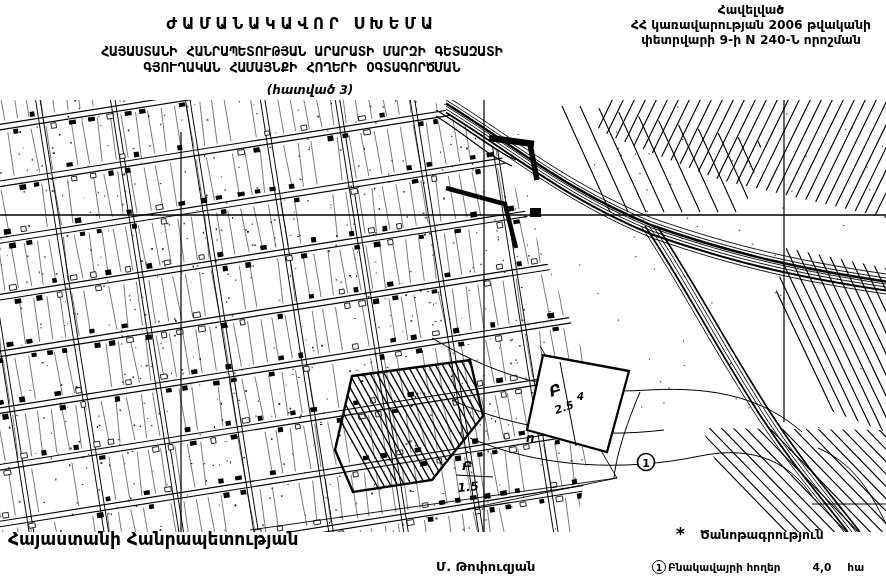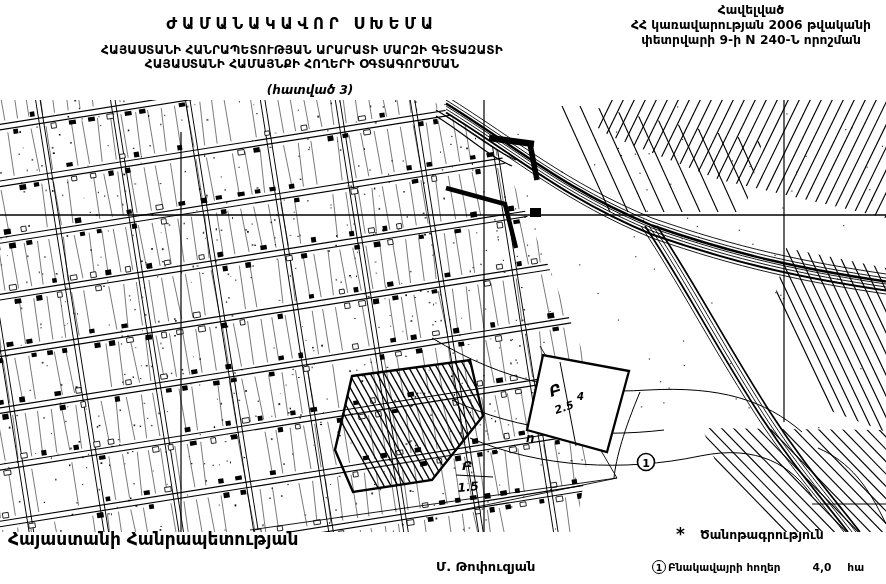--- a/index.html
+++ b/index.html
@@ -5,21 +5,21 @@
   * { box-sizing: border-box; }
   html,body { margin:0; padding:0; }
   body {
     width:886px; height:584px; background:#ffffff;
     font-family:"DejaVu Sans", sans-serif; color:#000;
   }
   .page { position:relative; width:886px; height:584px; overflow:hidden; background:#fff; }
 
   .title-block { position:absolute; left:27px; top:7px; width:550px; text-align:center; font-weight:bold; }
   .main-title { font-size:15px; letter-spacing:0.32em; margin-bottom:11px; white-space:nowrap;margin-top:8px; }
-  .subtitle { font-size:12px; line-height:1.16; letter-spacing:0.01em; }
+  .subtitle { font-size:14px; line-height:1.16; letter-spacing:0.01em;font-family:Liberation Mono, monospace; }
 
   .annex-block { position:absolute; left:614px; top:3px; width:274px; text-align:center;
                  font-weight:bold; font-size:12.3px; line-height:1.22; }
 
   .section-label { position:absolute; left:235px; top:83px; width:150px; text-align:center;
                    font-weight:bold; font-style:italic; font-size:12px; }
 
   #map-svg { position:absolute; left:0; top:100px; }
 
   .sig-left { position:absolute; left:8px; top:530px; font-weight:bold; font-size:17px; line-height:1.17; }
@@ -38,21 +38,21 @@
   .unit { margin-left:16px; }
 </style>
 </head>
 <body>
 
 <div class="page">
 
   <div class="title-block">
     <div class="main-title">ԺԱՄԱՆԱԿԱՎՈՐ ՍԽԵՄԱ</div>
     <div class="subtitle">ՀԱՅԱՍՏԱՆԻ ՀԱՆՐԱՊԵՏՈՒԹՅԱՆ ԱՐԱՐԱՏԻ ՄԱՐԶԻ ԳԵՏԱԶԱՏԻ</div>
-    <div class="subtitle">ՀԱՅԱՍՏԱՆԻ ՀԱՄԱՅՆՔԻ ՀՈՂԵՐԻ ՕԳՏԱԳՈՐԾՄԱՆ</div>
+    <div class="subtitle">ԳՅՈՒՂԱԿԱՆ ՀԱՄԱՅՆՔԻ ՀՈՂԵՐԻ ՕԳՏԱԳՈՐԾՄԱՆ</div>
   </div>
 
   <div class="annex-block">
     <div>Հավելված</div>
     <div>ՀՀ կառավարության 2006 թվականի</div>
     <div>փետրվարի 9-ի N 240-Ն որոշման</div>
   </div>
 
   <div class="section-label">(հատված 3)</div>
 

